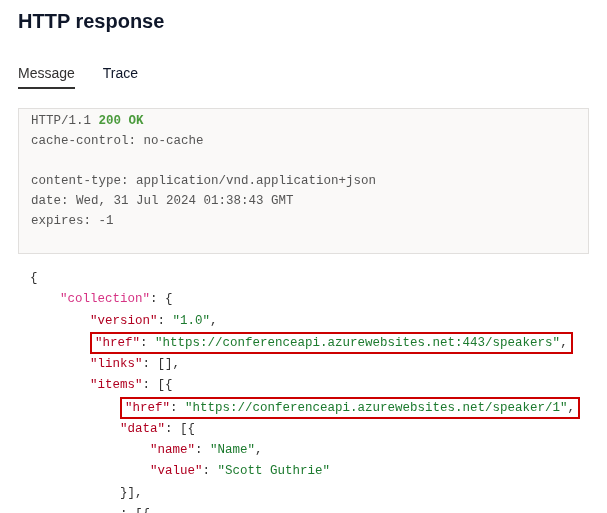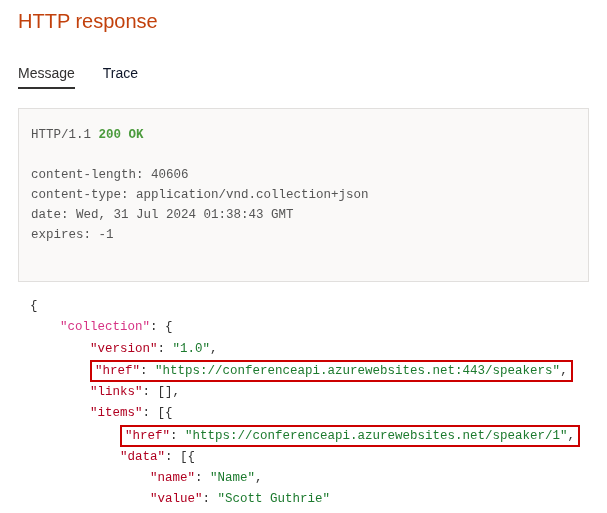--- a/index.html
+++ b/index.html
@@ -4,22 +4,22 @@
 <style>
   body {
     margin: 0;
     font-family: 'Segoe UI', -apple-system, sans-serif;
     background: #fff;
     color: #333;
     padding: 10px 18px;
   }
   .page-title {
     font-size: 20px;
-    font-weight: 400;
-    color: #c2410c;
+    font-weight: 700;
+    color: #0f172a;
     margin: 0 0 28px 0;
   }
   .tabs {
     display: flex;
     gap: 28px;
     border-bottom: 1px solid transparent;
     margin-bottom: 18px;
   }
   .tab {
     font-size: 14px;
@@ -35,21 +35,21 @@
   .tab.inactive {
     color: #0f172a;
   }
   .response-box {
     background: #faf9f8;
     border: 1px solid #e1dfdd;
     font-family: Consolas, 'Courier New', monospace;
     font-size: 12.5px;
     color: #555;
     line-height: 1.6;
-    padding: 16px 12px;
+    padding: 2px 12px;
     overflow-x: auto;
   }
   .status-ok { color: #4b9b3d; font-weight: bold; }
   .json-body {
     font-family: Consolas, 'Courier New', monospace;
     font-size: 12.5px;
     line-height: 1.7;
     padding: 14px 12px 8px 12px;
     background: #fff;
     white-space: pre;
@@ -76,23 +76,23 @@
 
 <h1 class="page-title">HTTP response</h1>
 
 <div class="tabs">
   <div class="tab active">Message</div>
   <div class="tab inactive">Trace</div>
 </div>
 
 <div class="response-box">
 <span>HTTP/1.1</span> <span class="status-ok">200 OK</span><br>
+<span>cache-control: no-cache</span><br>
 <br>
-<span>content-length: 40606</span><br>
-<span>content-type: application/vnd.collection+json</span><br>
+<span>content-type: application/vnd.application+json</span><br>
 <span>date: Wed, 31 Jul 2024 01:38:43 GMT</span><br>
 <span>expires: -1</span><br>
 <br>
 </div>
 
 <div class="json-body">{
     <span class="k-collection">"collection"</span>: {
         <span class="k-version">"version"</span>: <span class="str">"1.0"</span>,
         <span class="highlight"><span class="k-href">"href"</span>: <span class="str">"https://conferenceapi.azurewebsites.net:443/speakers"</span>,</span>
         <span class="k-links">"links"</span>: [],

